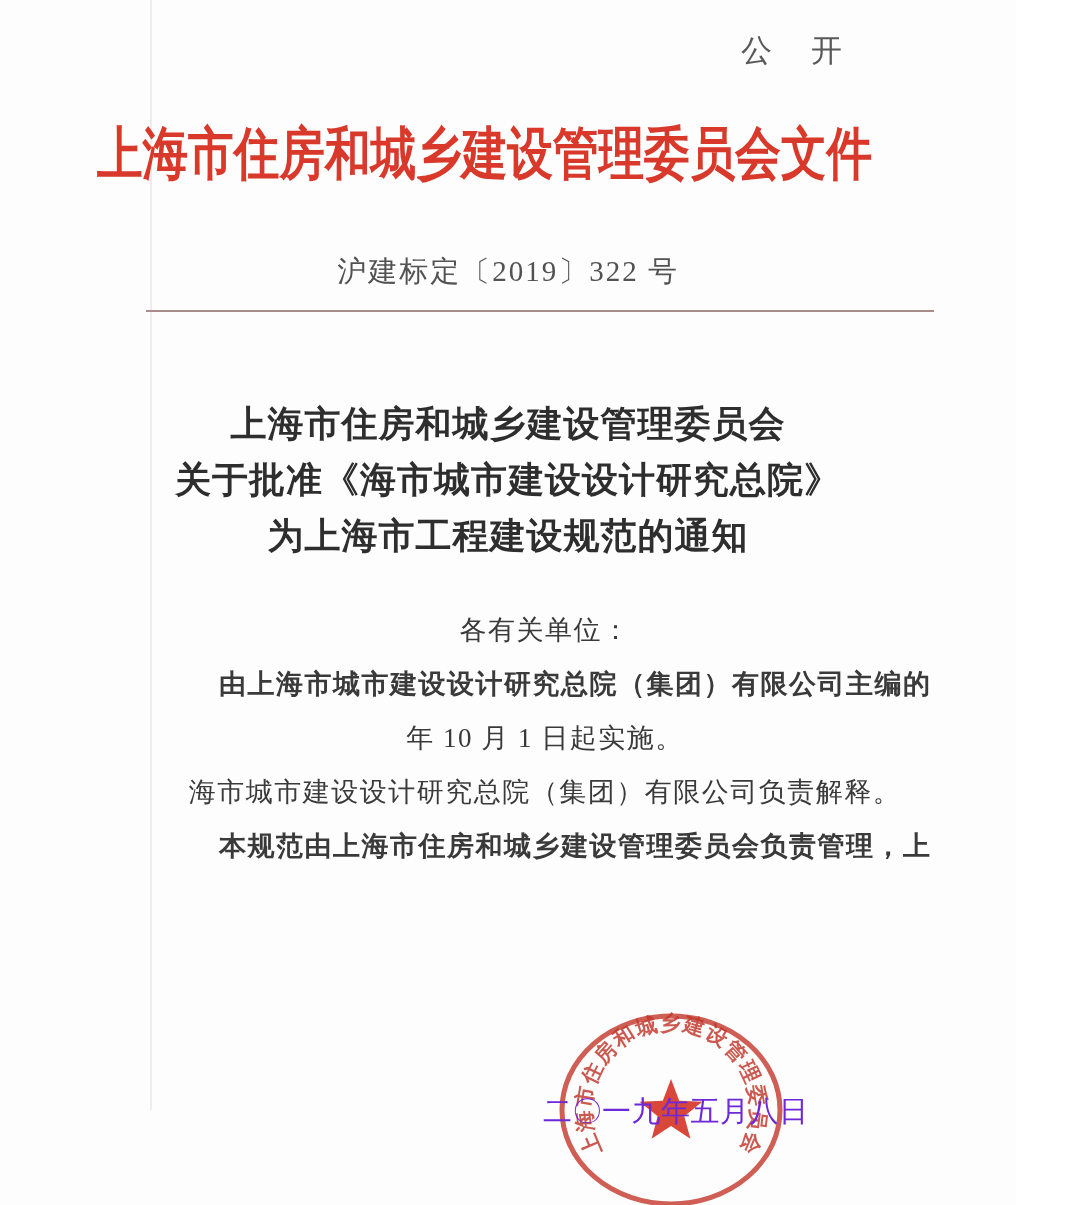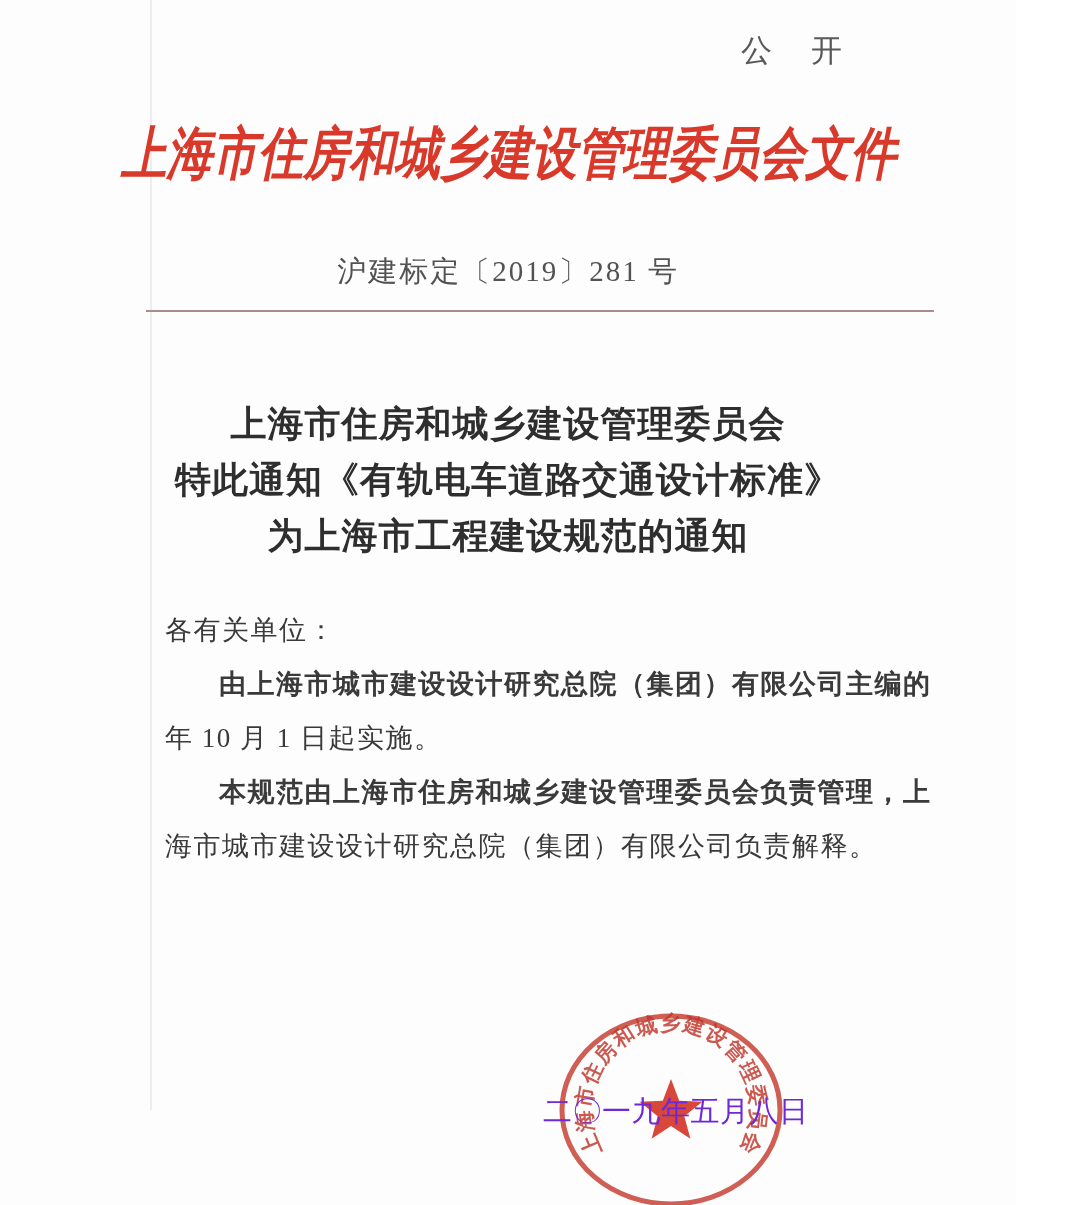--- a/index.html
+++ b/index.html
@@ -13,22 +13,21 @@
   }
   .scan-edge{position:absolute;width:2px;background:#e7e7e7;}
   .edge-left{left:150px;top:0;height:1110px;background:#ededed;}
   .edge-right{left:1075px;top:690px;height:515px;background:#dddddd;}
   .classification{
     position:absolute;top:30px;right:170px;
     font-size:31px;color:#595959;letter-spacing:4px;
   }
   .red-header{
     position:absolute;top:116px;left:0;width:100%;
-    text-align:center;
-    font-style:italic;
+    text-align:left;
   }
   .red-header .inner{
     display:inline-block;
     font-size:57px;font-weight:700;color:#d8392a;
     transform:scaleX(0.80);transform-origin:center;
     white-space:nowrap;letter-spacing:0px;
   }
   .doc-number{
     position:absolute;top:252px;left:0;width:100%;
     text-align:center;font-size:29px;color:#525252;letter-spacing:2px;
@@ -40,21 +39,21 @@
   .title-block{
     position:absolute;top:396px;left:0;width:100%;
     text-align:center;font-size:36px;font-weight:700;color:#2e2e2e;
     line-height:56px;letter-spacing:1px;
   }
   .body-block{
     position:absolute;top:603px;left:165px;width:760px;
     font-size:27px;line-height:54px;color:#3a3a3a;
     letter-spacing:1.5px;
   }
-  .body-line{white-space:nowrap;}
+  .body-line{white-space:nowrap;text-align:center;}
   .body-line.indent{padding-left:54px;font-weight:bold;}
   .stamp-svg{position:absolute;left:539px;top:1010px;z-index:1;}
   .doc-date{
     position:absolute;left:543px;top:1092px;z-index:2;
     font-size:29px;color:#6d28d9;letter-spacing:0.5px;white-space:nowrap;
   }
 </style>
 </head>
 <body>
 
@@ -62,36 +61,36 @@
 
   <div class="scan-edge edge-left"></div>
   <div class="scan-edge edge-right"></div>
 
   <div class="classification">公　开</div>
 
   <div class="red-header">
     <span class="inner">上海市住房和城乡建设管理委员会文件</span>
   </div>
 
-  <div class="doc-number">沪建标定〔2019〕281 号</div>
+  <div class="doc-number">沪建标定〔2019〕322 号</div>
 
   <div class="red-rule"></div>
 
   <div class="title-block">
     <div>上海市住房和城乡建设管理委员会</div>
-    <div>特此通知《有轨电车道路交通设计标准》</div>
+    <div>关于批准《海市城市建设设计研究总院》</div>
     <div>为上海市工程建设规范的通知</div>
   </div>
 
   <div class="body-block">
     <div class="body-line">各有关单位：</div>
     <div class="body-line indent">由上海市城市建设设计研究总院（集团）有限公司主编的</div>
     <div class="body-line">年 10 月 1 日起实施。</div>
+    <div class="body-line">海市城市建设设计研究总院（集团）有限公司负责解释。</div>
     <div class="body-line indent">本规范由上海市住房和城乡建设管理委员会负责管理，上</div>
-    <div class="body-line">海市城市建设设计研究总院（集团）有限公司负责解释。</div>
   </div>
 
   <svg class="stamp-svg" width="264" height="200" viewBox="0 0 264 200">
     <ellipse cx="132" cy="100" rx="109" ry="94" fill="none" stroke="#c53a2e" stroke-opacity="0.82" stroke-width="5"></ellipse>
     <polygon points="0,-33 8.2,-11.3 31.4,-10.2 13.3,4.3 19.4,26.7 0,14 -19.4,26.7 -13.3,4.3 -31.4,-10.2 -8.2,-11.3" transform="translate(132,102)" fill="#d5392a" fill-opacity="0.93"></polygon>
     <defs>
       <path id="sealArc" d="M 62.7 140 A 80 80 0 1 1 201.3 140" fill="none"></path>
     </defs>
     <text font-size="21" font-weight="700" fill="#c03428" fill-opacity="0.82" letter-spacing="1.5" font-family="Liberation Serif, serif">
       <textPath href="#sealArc" startOffset="50%" text-anchor="middle">上海市住房和城乡建设管理委员会</textPath>

